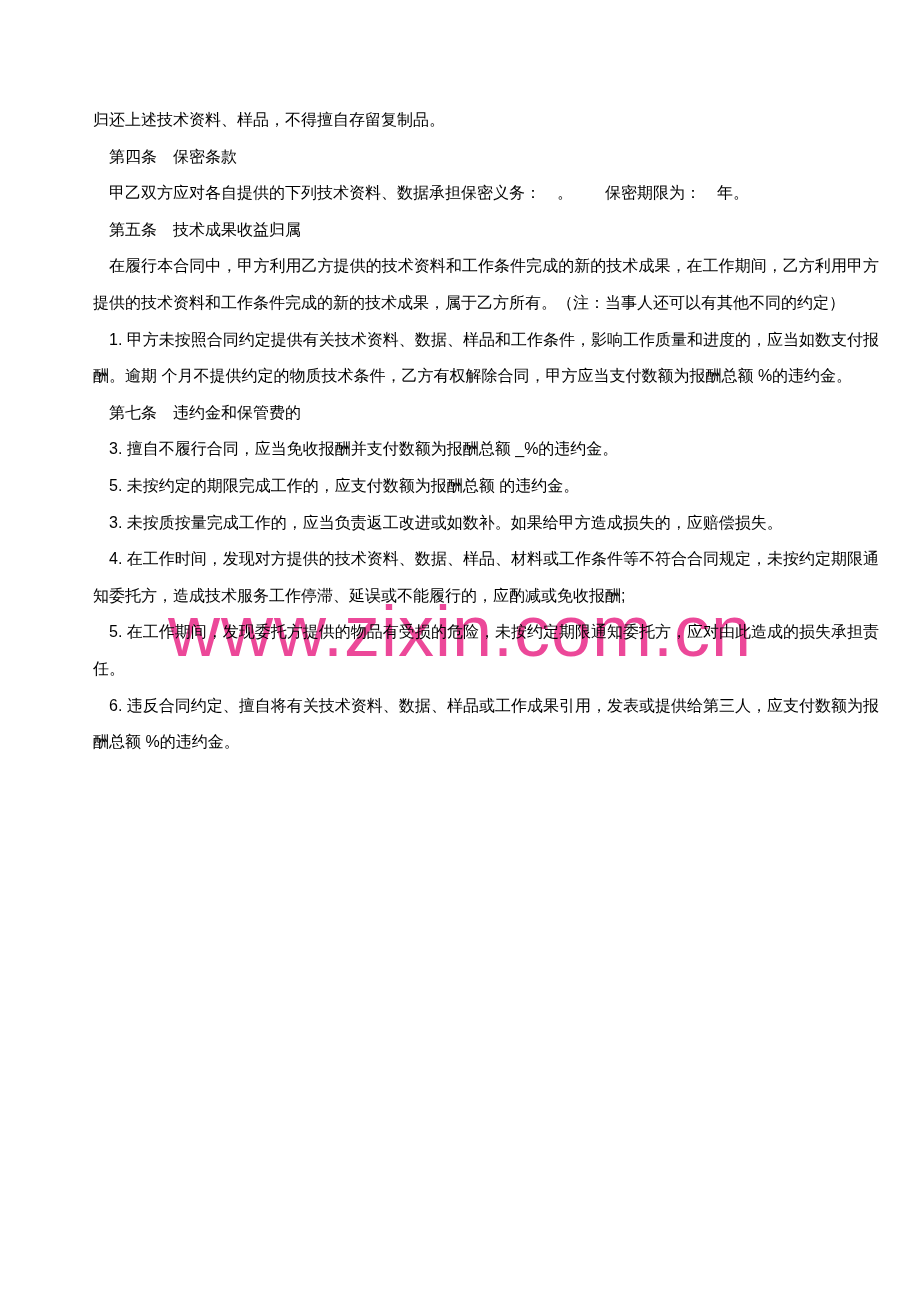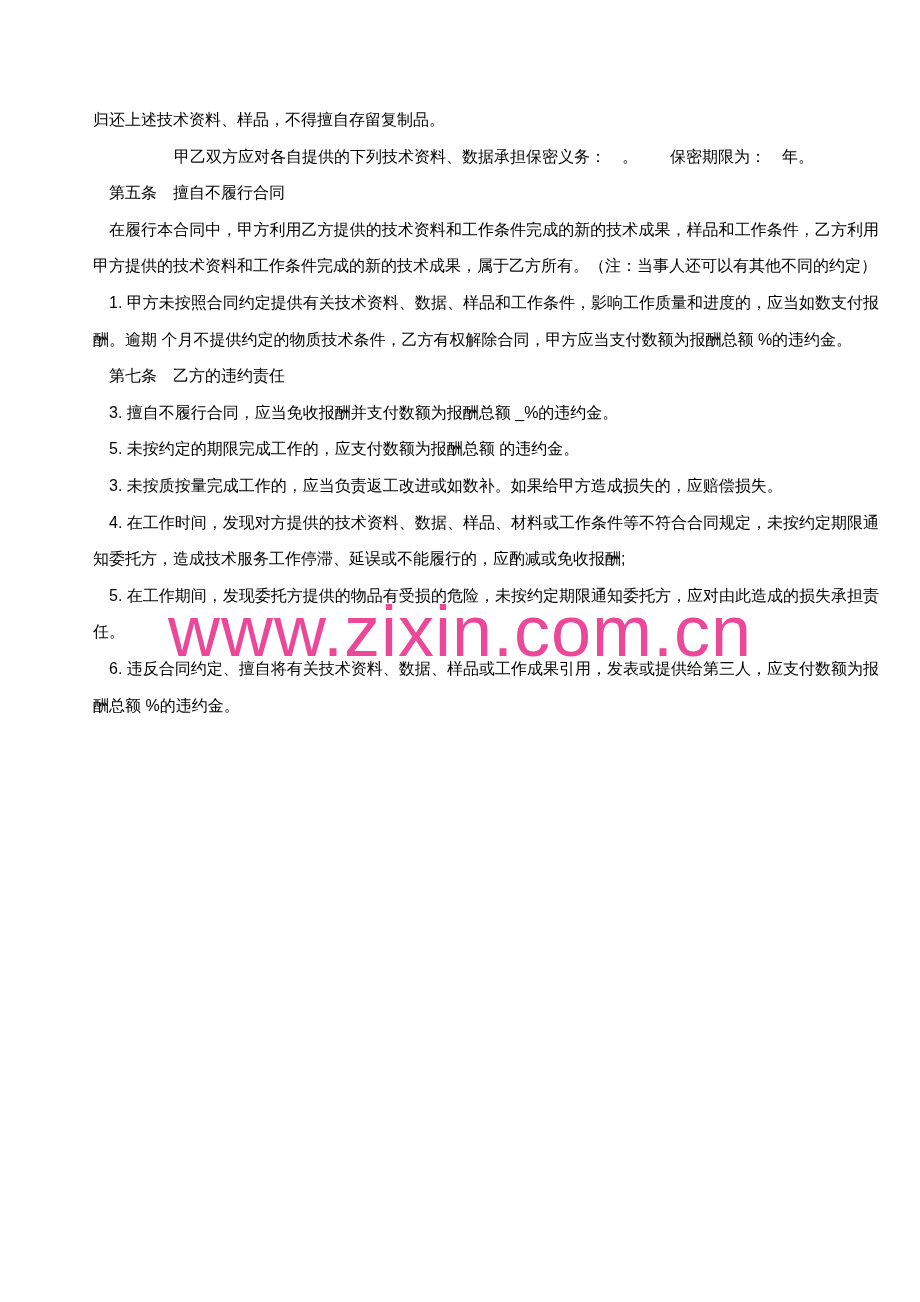--- a/index.html
+++ b/index.html
@@ -45,36 +45,37 @@
   p.para {
     margin: 0;
     padding: 0;
     text-indent: 1em;
   }
   p.para.no-indent {
     text-indent: 0;
   }
   p.para.nowrap {
     white-space: nowrap;
-    text-align: center;
+    text-align: left;
     overflow: visible;
   }
 </style>
 </head>
 <body>
 
 <div class="page">
   <div class="watermark">www.zixin.com.cn</div>
   <div class="content">
       <p class="para no-indent">归还上述技术资料、样品，不得擅自存留复制品。</p>
+      <p class="para">第四条　保密条款</p>
       <p class="para nowrap">甲乙双方应对各自提供的下列技术资料、数据承担保密义务：　。　　保密期限为：　年。</p>
-      <p class="para">第五条　擅自不履行合同</p>
-      <p class="para">在履行本合同中，甲方利用乙方提供的技术资料和工作条件完成的新的技术成果，样品和工作条件，乙方利用甲方提供的技术资料和工作条件完成的新的技术成果，属于乙方所有。（注：当事人还可以有其他不同的约定）</p>
+      <p class="para">第五条　技术成果收益归属</p>
+      <p class="para">在履行本合同中，甲方利用乙方提供的技术资料和工作条件完成的新的技术成果，在工作期间，乙方利用甲方提供的技术资料和工作条件完成的新的技术成果，属于乙方所有。（注：当事人还可以有其他不同的约定）</p>
       <p class="para">1. 甲方未按照合同约定提供有关技术资料、数据、样品和工作条件，影响工作质量和进度的，应当如数支付报酬。逾期 个月不提供约定的物质技术条件，乙方有权解除合同，甲方应当支付数额为报酬总额 %的违约金。</p>
-      <p class="para">第七条　乙方的违约责任</p>
+      <p class="para">第七条　违约金和保管费的</p>
       <p class="para">3. 擅自不履行合同，应当免收报酬并支付数额为报酬总额 _%的违约金。</p>
       <p class="para">5. 未按约定的期限完成工作的，应支付数额为报酬总额 的违约金。</p>
       <p class="para">3. 未按质按量完成工作的，应当负责返工改进或如数补。如果给甲方造成损失的，应赔偿损失。</p>
       <p class="para">4. 在工作时间，发现对方提供的技术资料、数据、样品、材料或工作条件等不符合合同规定，未按约定期限通知委托方，造成技术服务工作停滞、延误或不能履行的，应酌减或免收报酬;</p>
       <p class="para">5. 在工作期间，发现委托方提供的物品有受损的危险，未按约定期限通知委托方，应对由此造成的损失承担责任。</p>
       <p class="para">6. 违反合同约定、擅自将有关技术资料、数据、样品或工作成果引用，发表或提供给第三人，应支付数额为报酬总额 %的违约金。</p>
     </div>
 </div>
 
 </body></html>

